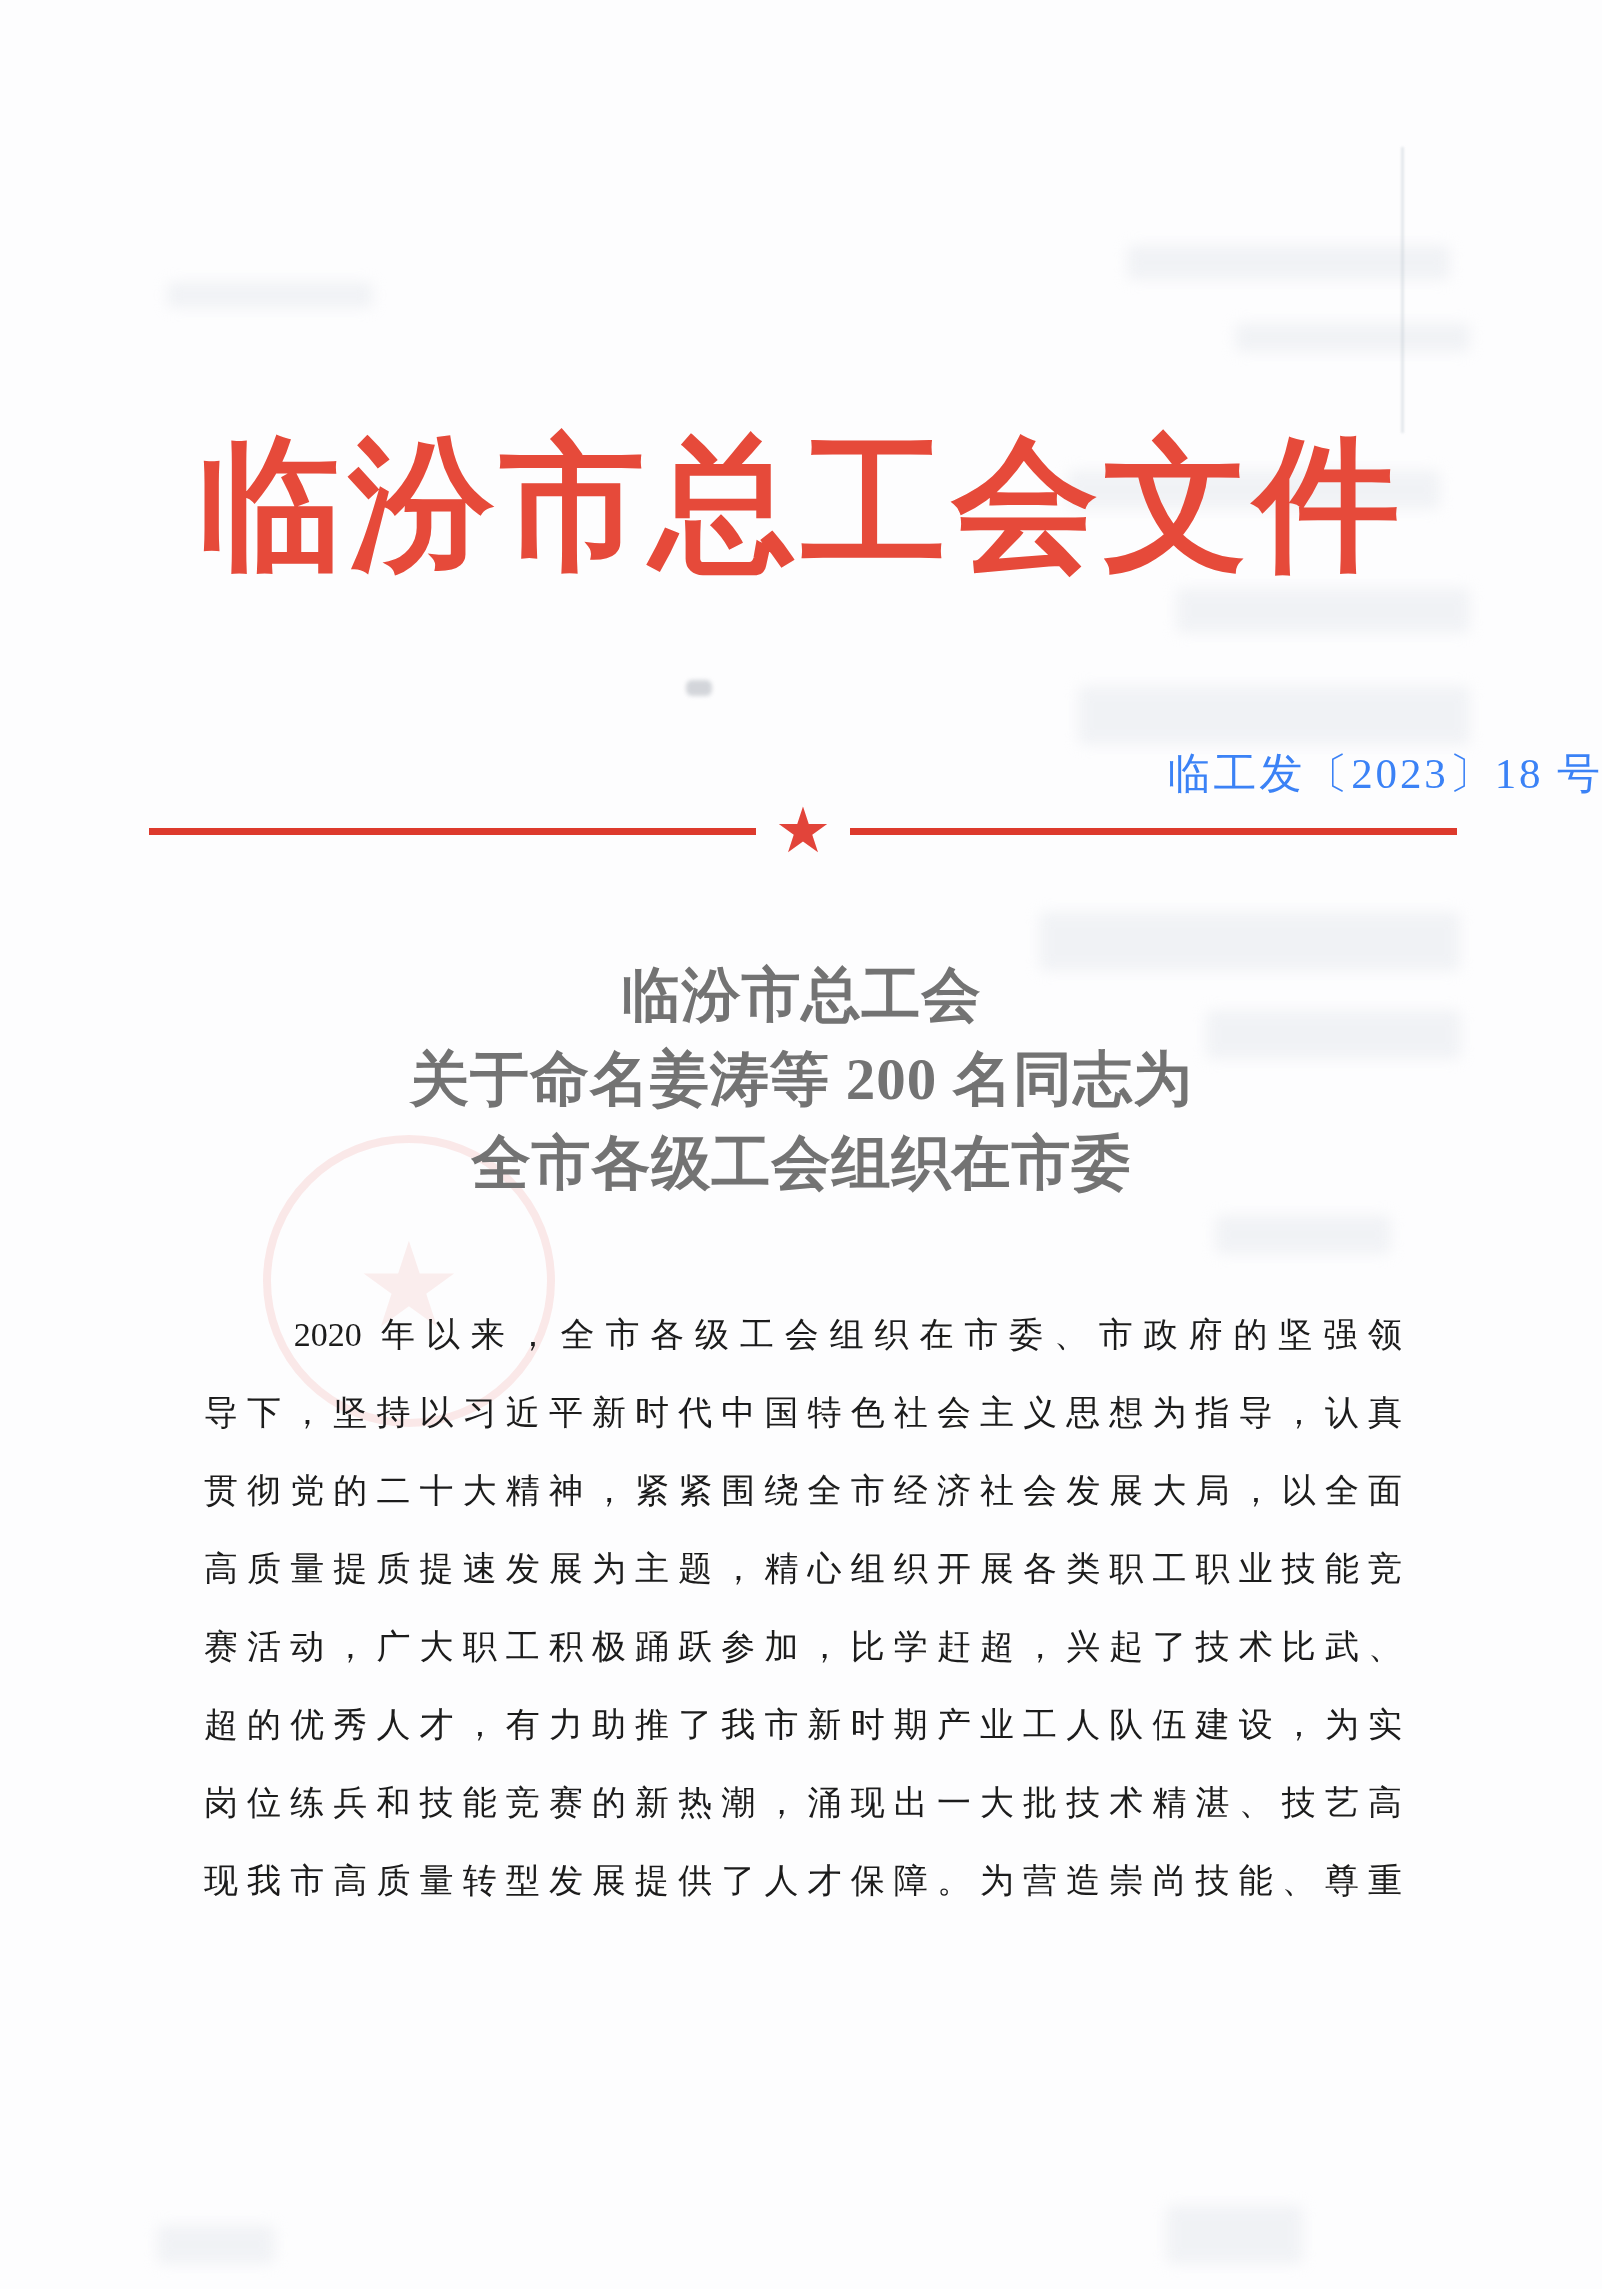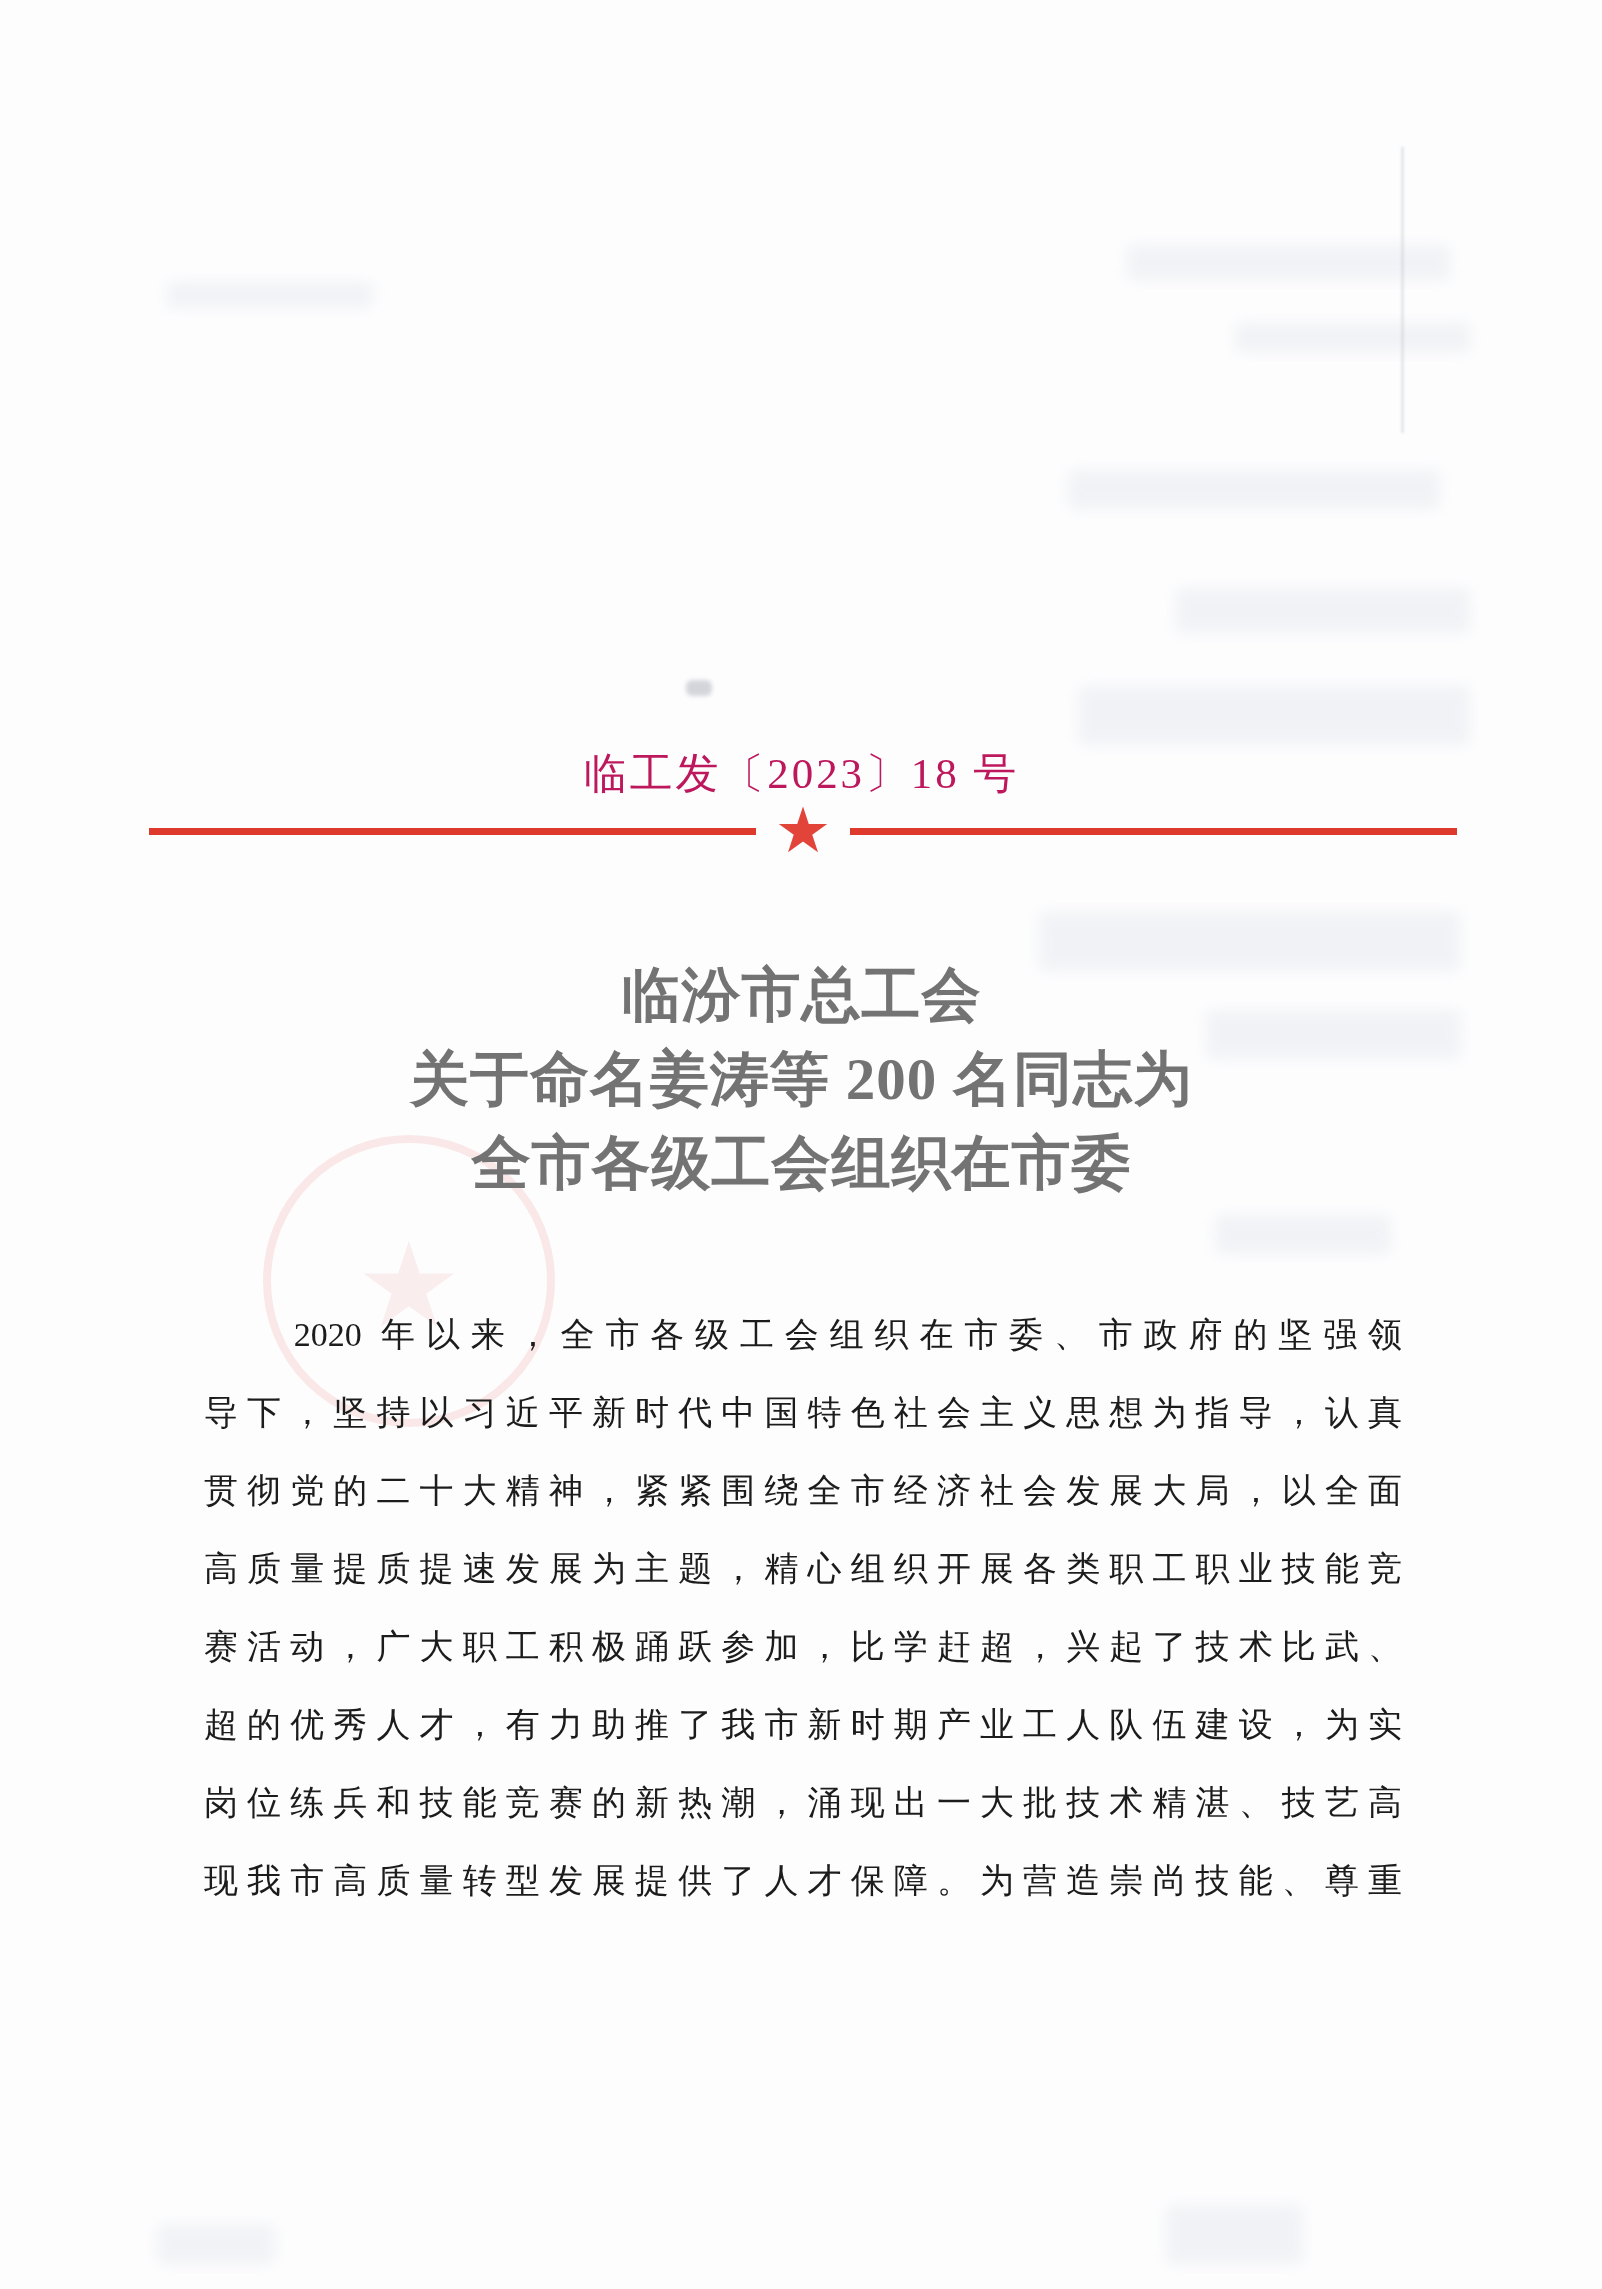--- a/index.html
+++ b/index.html
@@ -15,22 +15,22 @@
     position:absolute;top:429px;left:0;width:100%;
     text-align:center;
     font-size:145px;font-weight:700;
     color:#e64a3a;
     letter-spacing:5.9px;
     line-height:1.05;
     white-space:nowrap;
   }
   .doc-number{
     position:absolute;top:745px;left:0;width:100%;
-    text-align:center;
-    font-size:43px;color:#be185d;letter-spacing:2.9px;
+    text-align:right;
+    font-size:43px;color:#3b82f6;letter-spacing:2.9px;
     white-space:nowrap;
   }
   
   .separator{
     position:absolute;top:802px;left:149px;width:1308px;height:59px;
     display:flex;align-items:center;
   }
   .sep-line{flex:1;height:6.9px;background:#dd3a2d;}
   .sep-star{
     width:94px;text-align:center;
@@ -86,20 +86,21 @@
   <div class="artifact smudge" style="left:1215px;top:1215px;width:176px;height:39px;"></div>
   <div class="artifact smudge" style="left:157px;top:2225px;width:118px;height:39px;"></div>
   <div class="artifact smudge" style="left:1166px;top:2205px;width:137px;height:59px;"></div>
   <div class="artifact smudge dark" style="left:686px;top:680px;width:25.5px;height:15.7px;"></div>
   <div class="artifact crease" style="left:1401px;top:147px;width:2.9px;height:286px;"></div>
 
   <div class="artifact seal-ghost">
     <span class="seal-ghost-star">★</span>
   </div>
 
+  <div class="letterhead">临汾市总工会文件</div>
 
   <div class="doc-number">临工发〔2023〕18 号</div>
 
   <div class="separator">
     <div class="sep-line"></div>
     <div class="sep-star">★</div>
     <div class="sep-line"></div>
   </div>
 
   <div class="decision-title">

